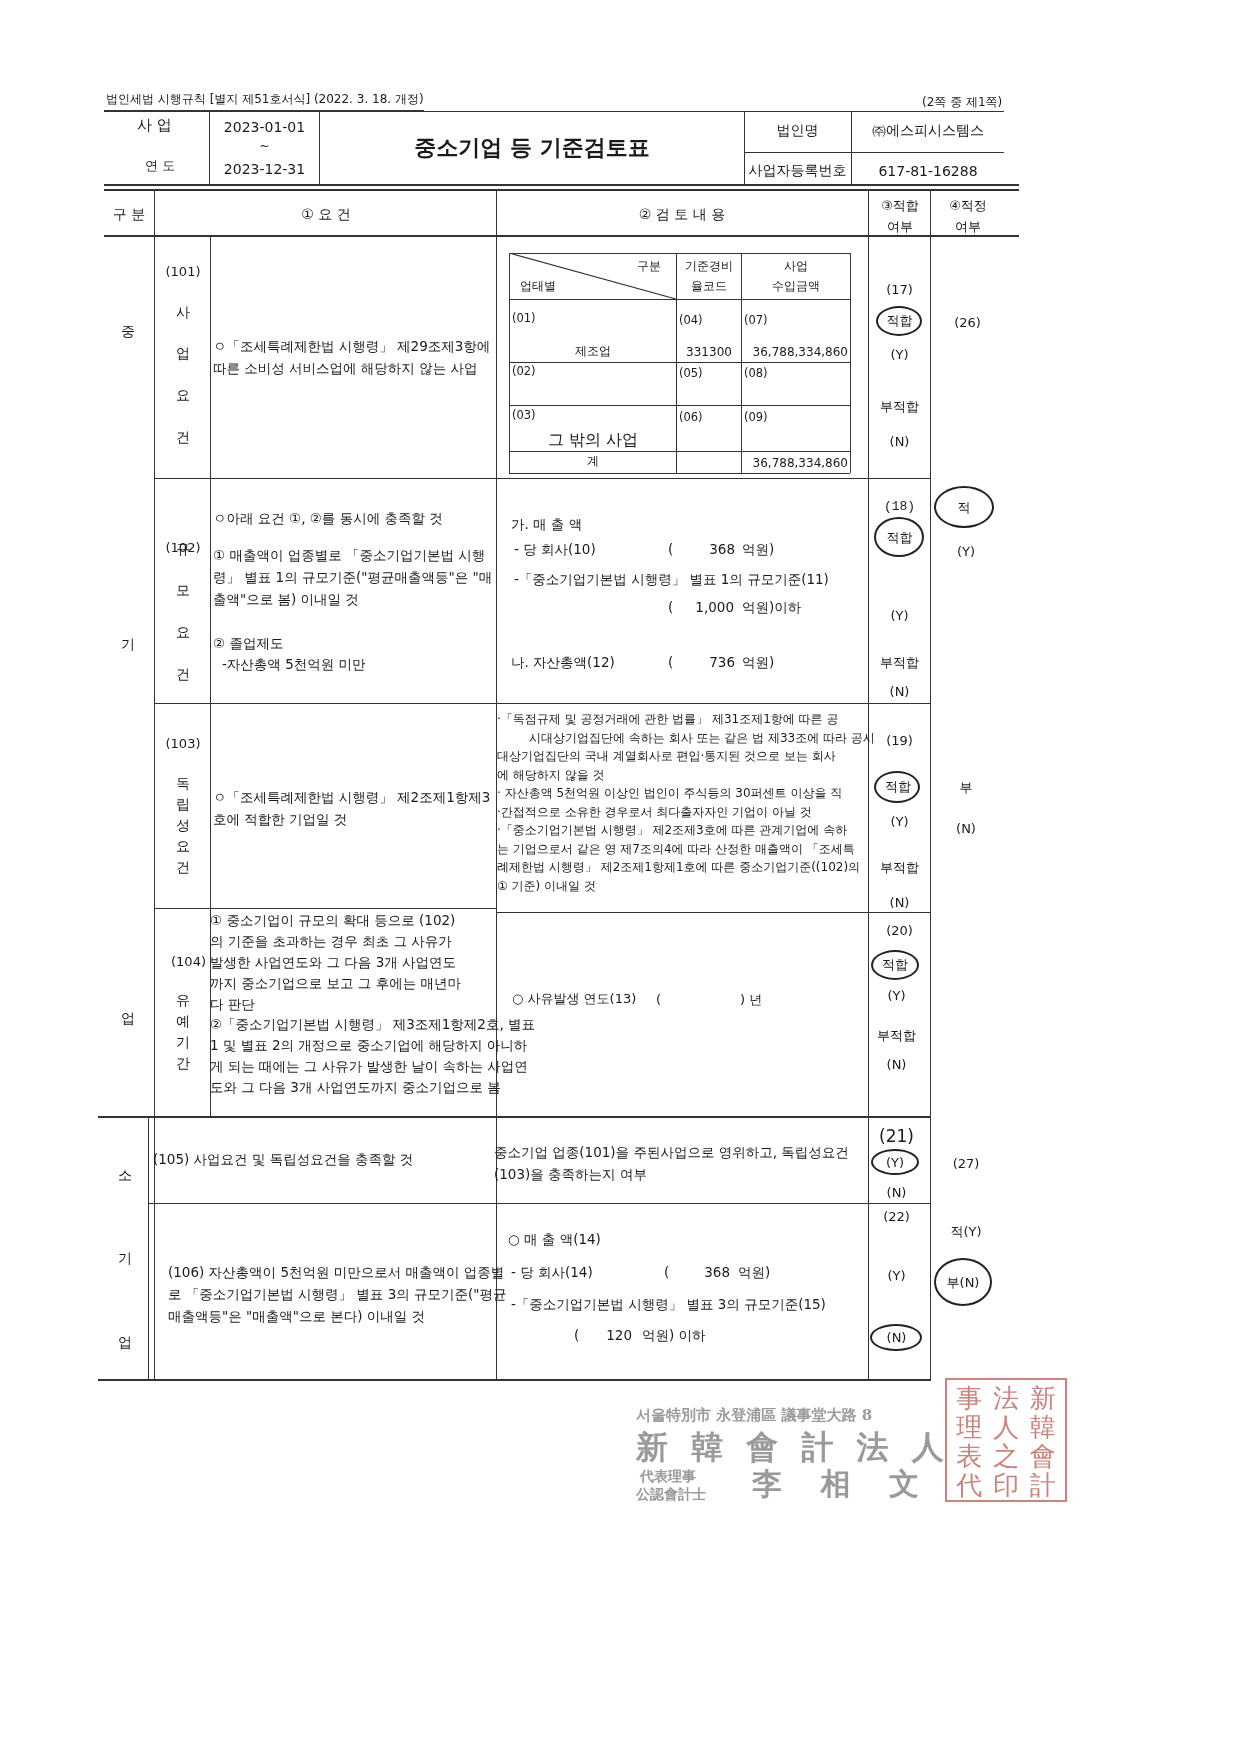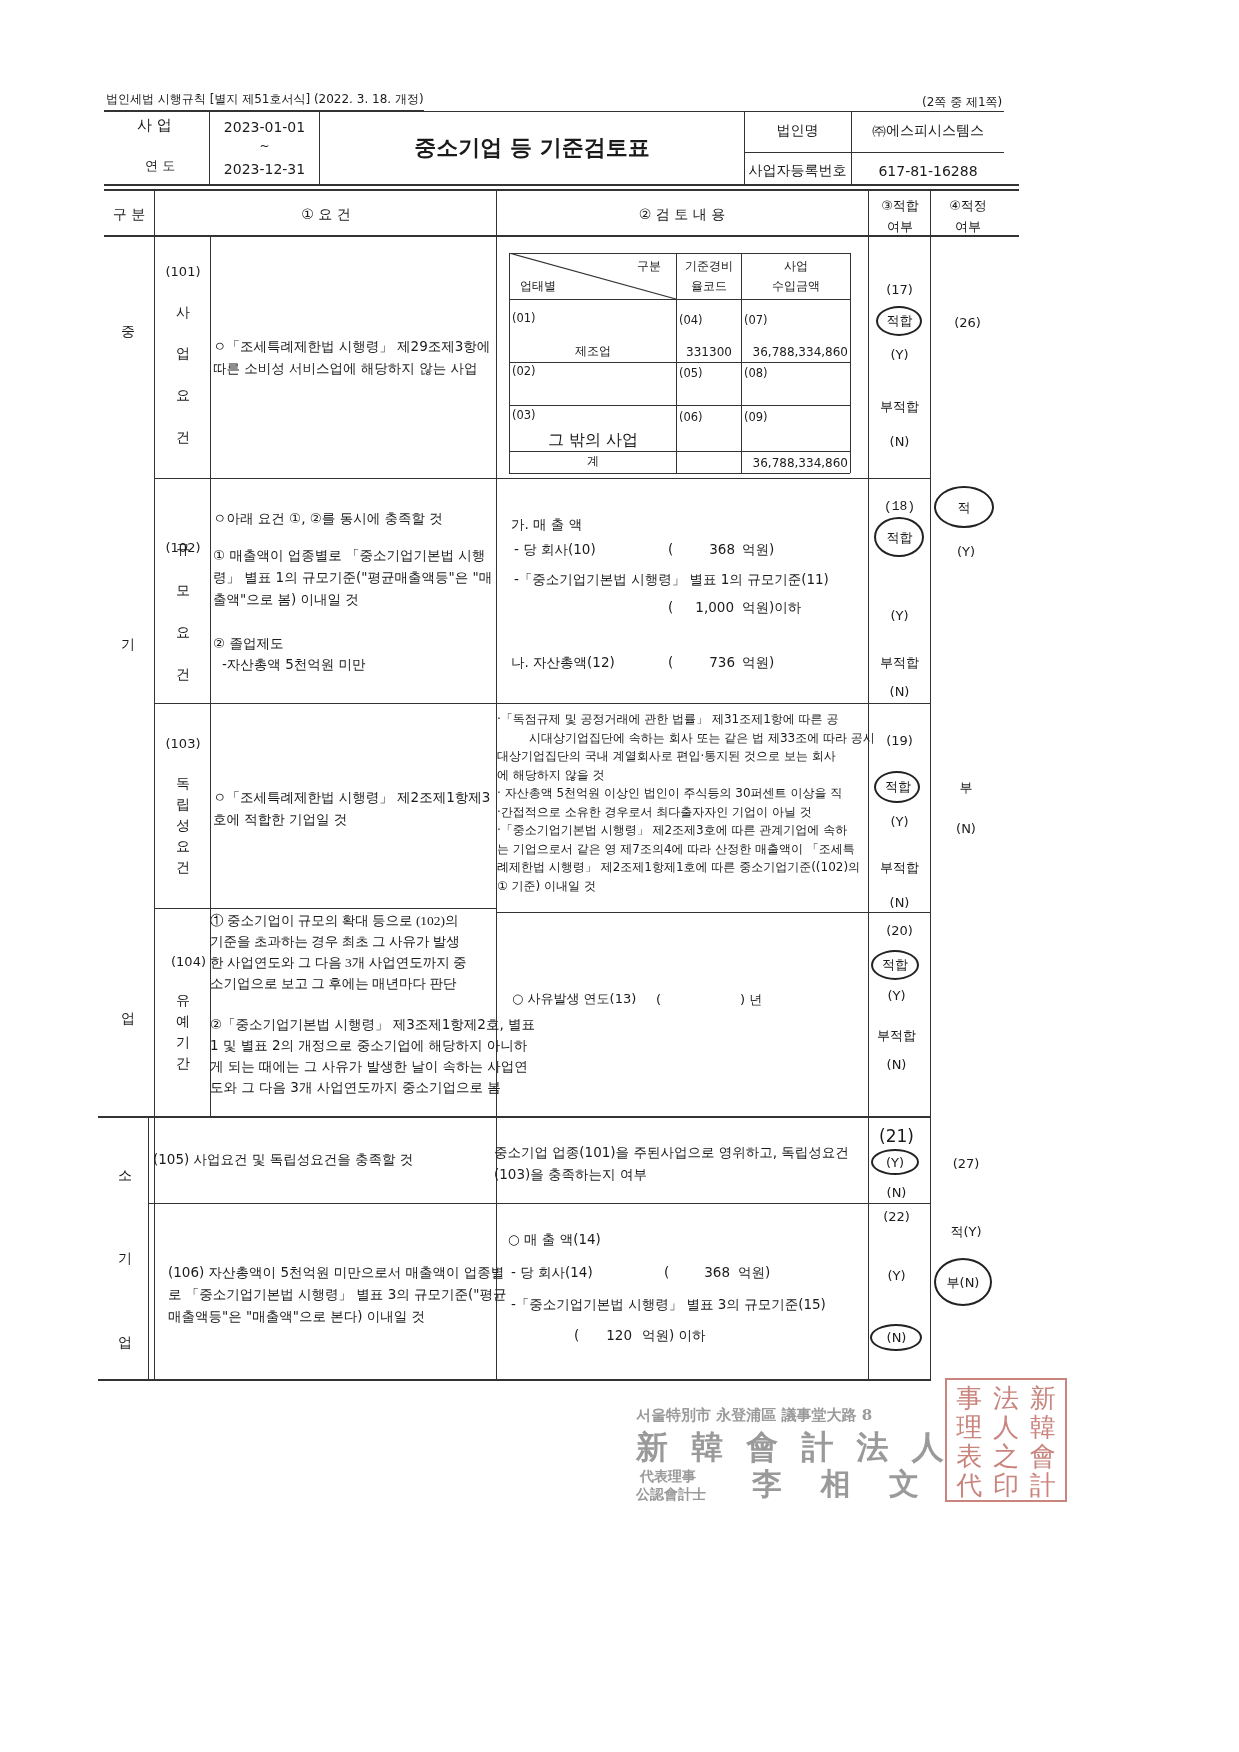--- a/index.html
+++ b/index.html
@@ -201,21 +201,21 @@
 <div class="hl" style="left:154px;top:908px;width:343px;"></div>
 <div class="hl" style="left:868px;top:912px;width:63px;"></div>
 
 <div>
   <div class="t c" style="left:160px;top:955px;width:46px;font-size:13px;text-align:right;">(104)</div>
   <div class="t c" style="left:160px;top:993px;width:46px;font-size:14px;">유</div>
   <div class="t c" style="left:160px;top:1014px;width:46px;font-size:14px;">예</div>
   <div class="t c" style="left:160px;top:1035px;width:46px;font-size:14px;">기</div>
   <div class="t c" style="left:160px;top:1056px;width:46px;font-size:14px;">간</div>
 
-  <div class="para" style="left:210px;top:910px;width:257px;line-height:21px;font-family:Liberation Serif, serif;">① 중소기업이 규모의 확대 등으로 (102)의 기준을 초과하는 경우 최초 그 사유가 발생한 사업연도와 그 다음 3개 사업연도까지 중소기업으로 보고 그 후에는 매년마다 판단</div>
+  <div class="para" style="left:210px;top:910px;width:257px;line-height:21px;">① 중소기업이 규모의 확대 등으로 (102)의 기준을 초과하는 경우 최초 그 사유가 발생한 사업연도와 그 다음 3개 사업연도까지 중소기업으로 보고 그 후에는 매년마다 판단</div>
   <div class="para" style="left:210px;top:1014px;width:330px;line-height:21px;">②「중소기업기본법 시행령」 제3조제1항제2호, 별표 1 및 별표 2의 개정으로 중소기업에 해당하지 아니하게 되는 때에는 그 사유가 발생한 날이 속하는 사업연도와 그 다음 3개 사업연도까지 중소기업으로 봄</div>
 
   <div class="t" style="left:512px;top:992px;font-size:13px;">○ 사유발생 연도(13)</div>
   <div class="t" style="left:656px;top:993px;font-size:13px;">(</div>
   <div class="t" style="left:664px;top:993px;width:70px;font-size:13px;"></div>
   <div class="t" style="left:740px;top:993px;font-size:13px;">) 년</div>
 
   <div class="t c" style="left:869px;top:924px;width:61px;font-size:13px;">(20)</div>
   <div class="oval" style="left:871px;top:950px;width:48px;height:30px;"></div>
   <div class="t c" style="left:866px;top:958px;width:58px;font-size:13px;">적합</div>

